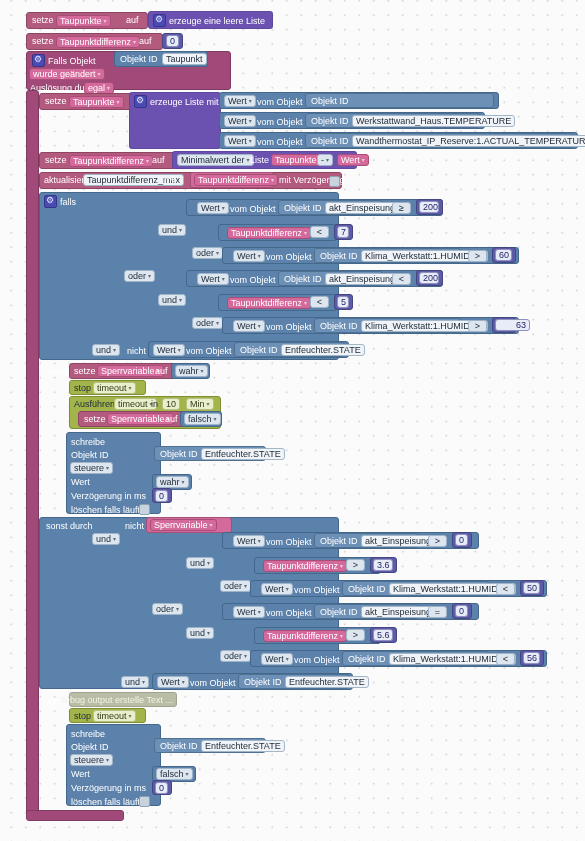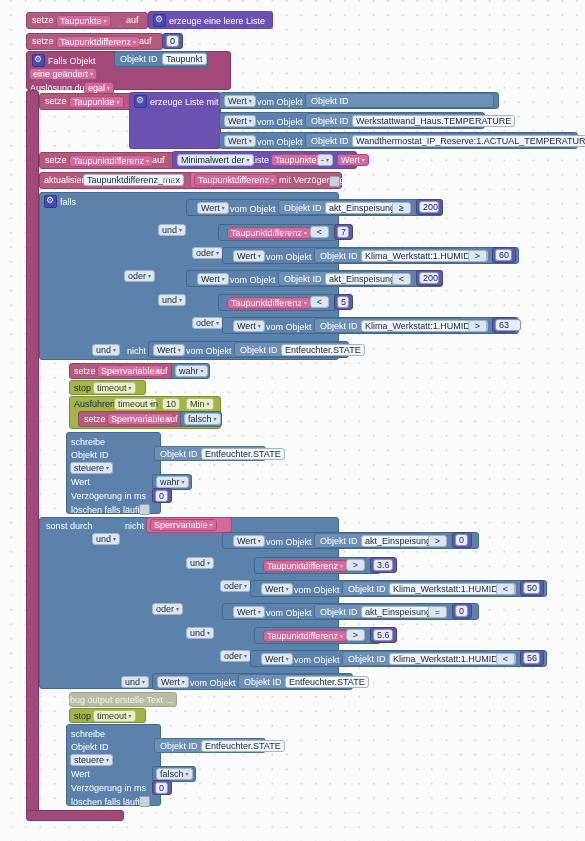--- a/index.html
+++ b/index.html
@@ -84,21 +84,21 @@
   <div class="lbl w" style="left:139px;top:36px;">auf</div>
   <div class="blk c-math" style="left:162px;top:33px;width:21px;height:16px;"></div>
   <div class="fld fld-num" style="left:166px;top:35px;width:13px;text-align:center;">0</div>
 
   <div class="blk c-sys" style="left:26px;top:51px;width:205px;height:39px;"></div>
   <div class="gear" style="left:32px;top:54px;"></div>
   <div class="lbl w" style="left:48px;top:56px;">Falls Objekt</div>
   <div class="blk c-obj" style="left:114px;top:51px;width:94px;height:16px;"></div>
   <div class="lbl w" style="left:120px;top:54px;">Objekt ID</div>
   <div class="fld fld-txt" style="left:162px;top:53px;">Taupunkt</div>
-  <div class="fld fld-var" style="left:29px;top:68px;"><span>eine geändert</span><span class="arrow">▾</span></div>
+  <div class="fld fld-var" style="left:29px;top:68px;"><span>wurde geändert</span><span class="arrow">▾</span></div>
   <div class="lbl w" style="left:30px;top:83px;">Auslösung durch</div>
   <div class="fld fld-var" style="left:84px;top:82px;"><span>egal</span><span class="arrow">▾</span></div>
 
   <div class="blk c-sys rail" style="left:26px;top:90px;width:13px;height:725px;"></div>
   <div class="blk c-sys rail" style="left:26px;top:810px;width:98px;height:11px;"></div>
 
   <div class="blk c-var" style="left:39px;top:93px;width:122px;height:17px;"></div>
   <div class="lbl w" style="left:45px;top:96px;">setze</div>
   <div class="fld fld-var" style="left:69px;top:96px;"><span>Taupunkte</span><span class="arrow">▾</span></div>
   <div class="lbl w" style="left:139px;top:96px;">auf</div>
@@ -214,21 +214,21 @@
   <div class="fld fld-num" style="left:337px;top:296px;width:12px;text-align:center;">5</div>
 
   <div class="blk c-obj" style="left:222px;top:317px;width:297px;height:17px;"></div>
   <div class="fld fld-dropdark" style="left:233px;top:320px;"><span>Wert</span><span class="arrow">▾</span></div>
   <div class="lbl w" style="left:266px;top:322px;">vom Objekt ID</div>
   <div class="blk c-obj2" style="left:314px;top:318px;width:147px;height:15px;"></div>
   <div class="lbl w" style="left:320px;top:321px;">Objekt ID</div>
   <div class="fld fld-txt" style="left:361px;top:320px;">Klima_Werkstatt:1.HUMIDITY</div>
   <div class="fld fld-dropdark" style="left:468px;top:320px;width:19px;text-align:center;"><span>&gt;</span></div>
   <div class="blk c-math" style="left:492px;top:317px;width:24px;height:16px;"></div>
-  <div class="fld fld-num" style="left:495px;top:319px;width:26px;text-align:left;">63</div>
+  <div class="fld fld-num" style="left:495px;top:319px;width:35px;text-align:right;">63</div>
 
   <div class="lbl w" style="left:47px;top:366px;">mache</div>
 
   <div class="blk c-var" style="left:69px;top:363px;width:123px;height:16px;"></div>
   <div class="lbl w" style="left:74px;top:366px;">setze</div>
   <div class="fld fld-var" style="left:97px;top:365px;"><span>Sperrvariable</span><span class="arrow">▾</span></div>
   <div class="lbl w" style="left:155px;top:366px;">auf</div>
   <div class="blk c-obj" style="left:171px;top:363px;width:39px;height:16px;"></div>
   <div class="fld fld-dropdark" style="left:175px;top:365px;"><span>wahr</span><span class="arrow">▾</span></div>
 

